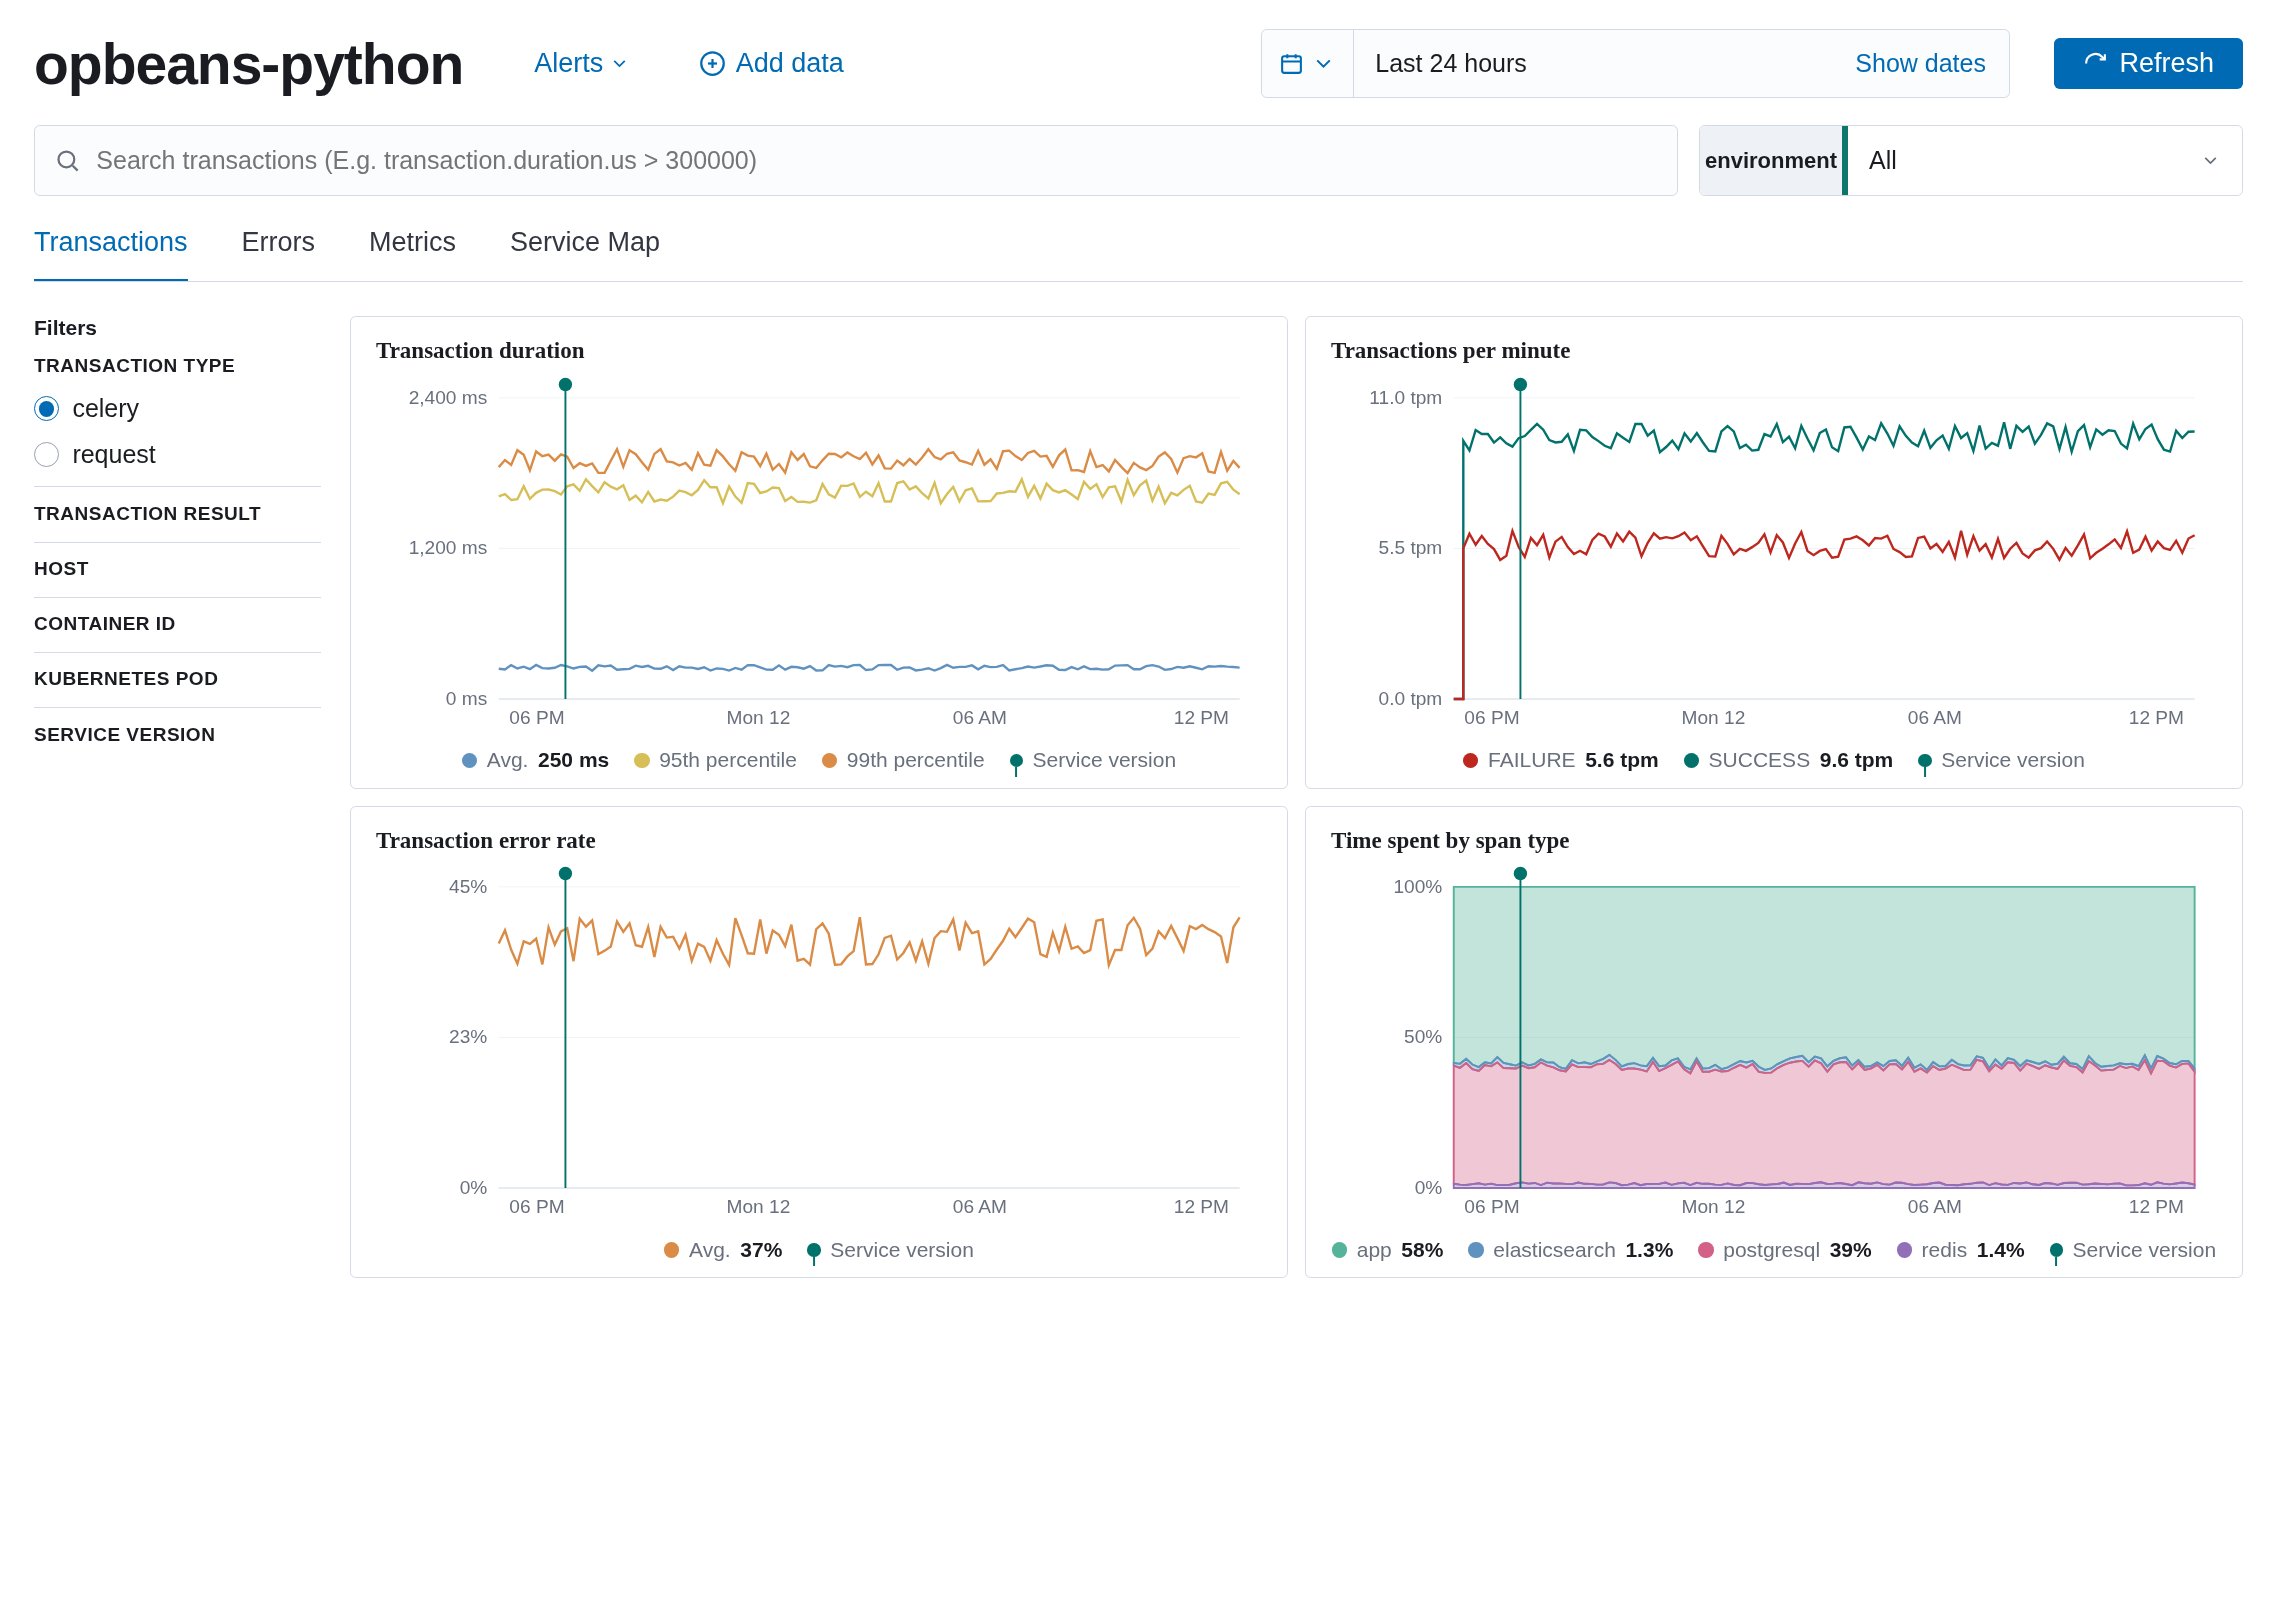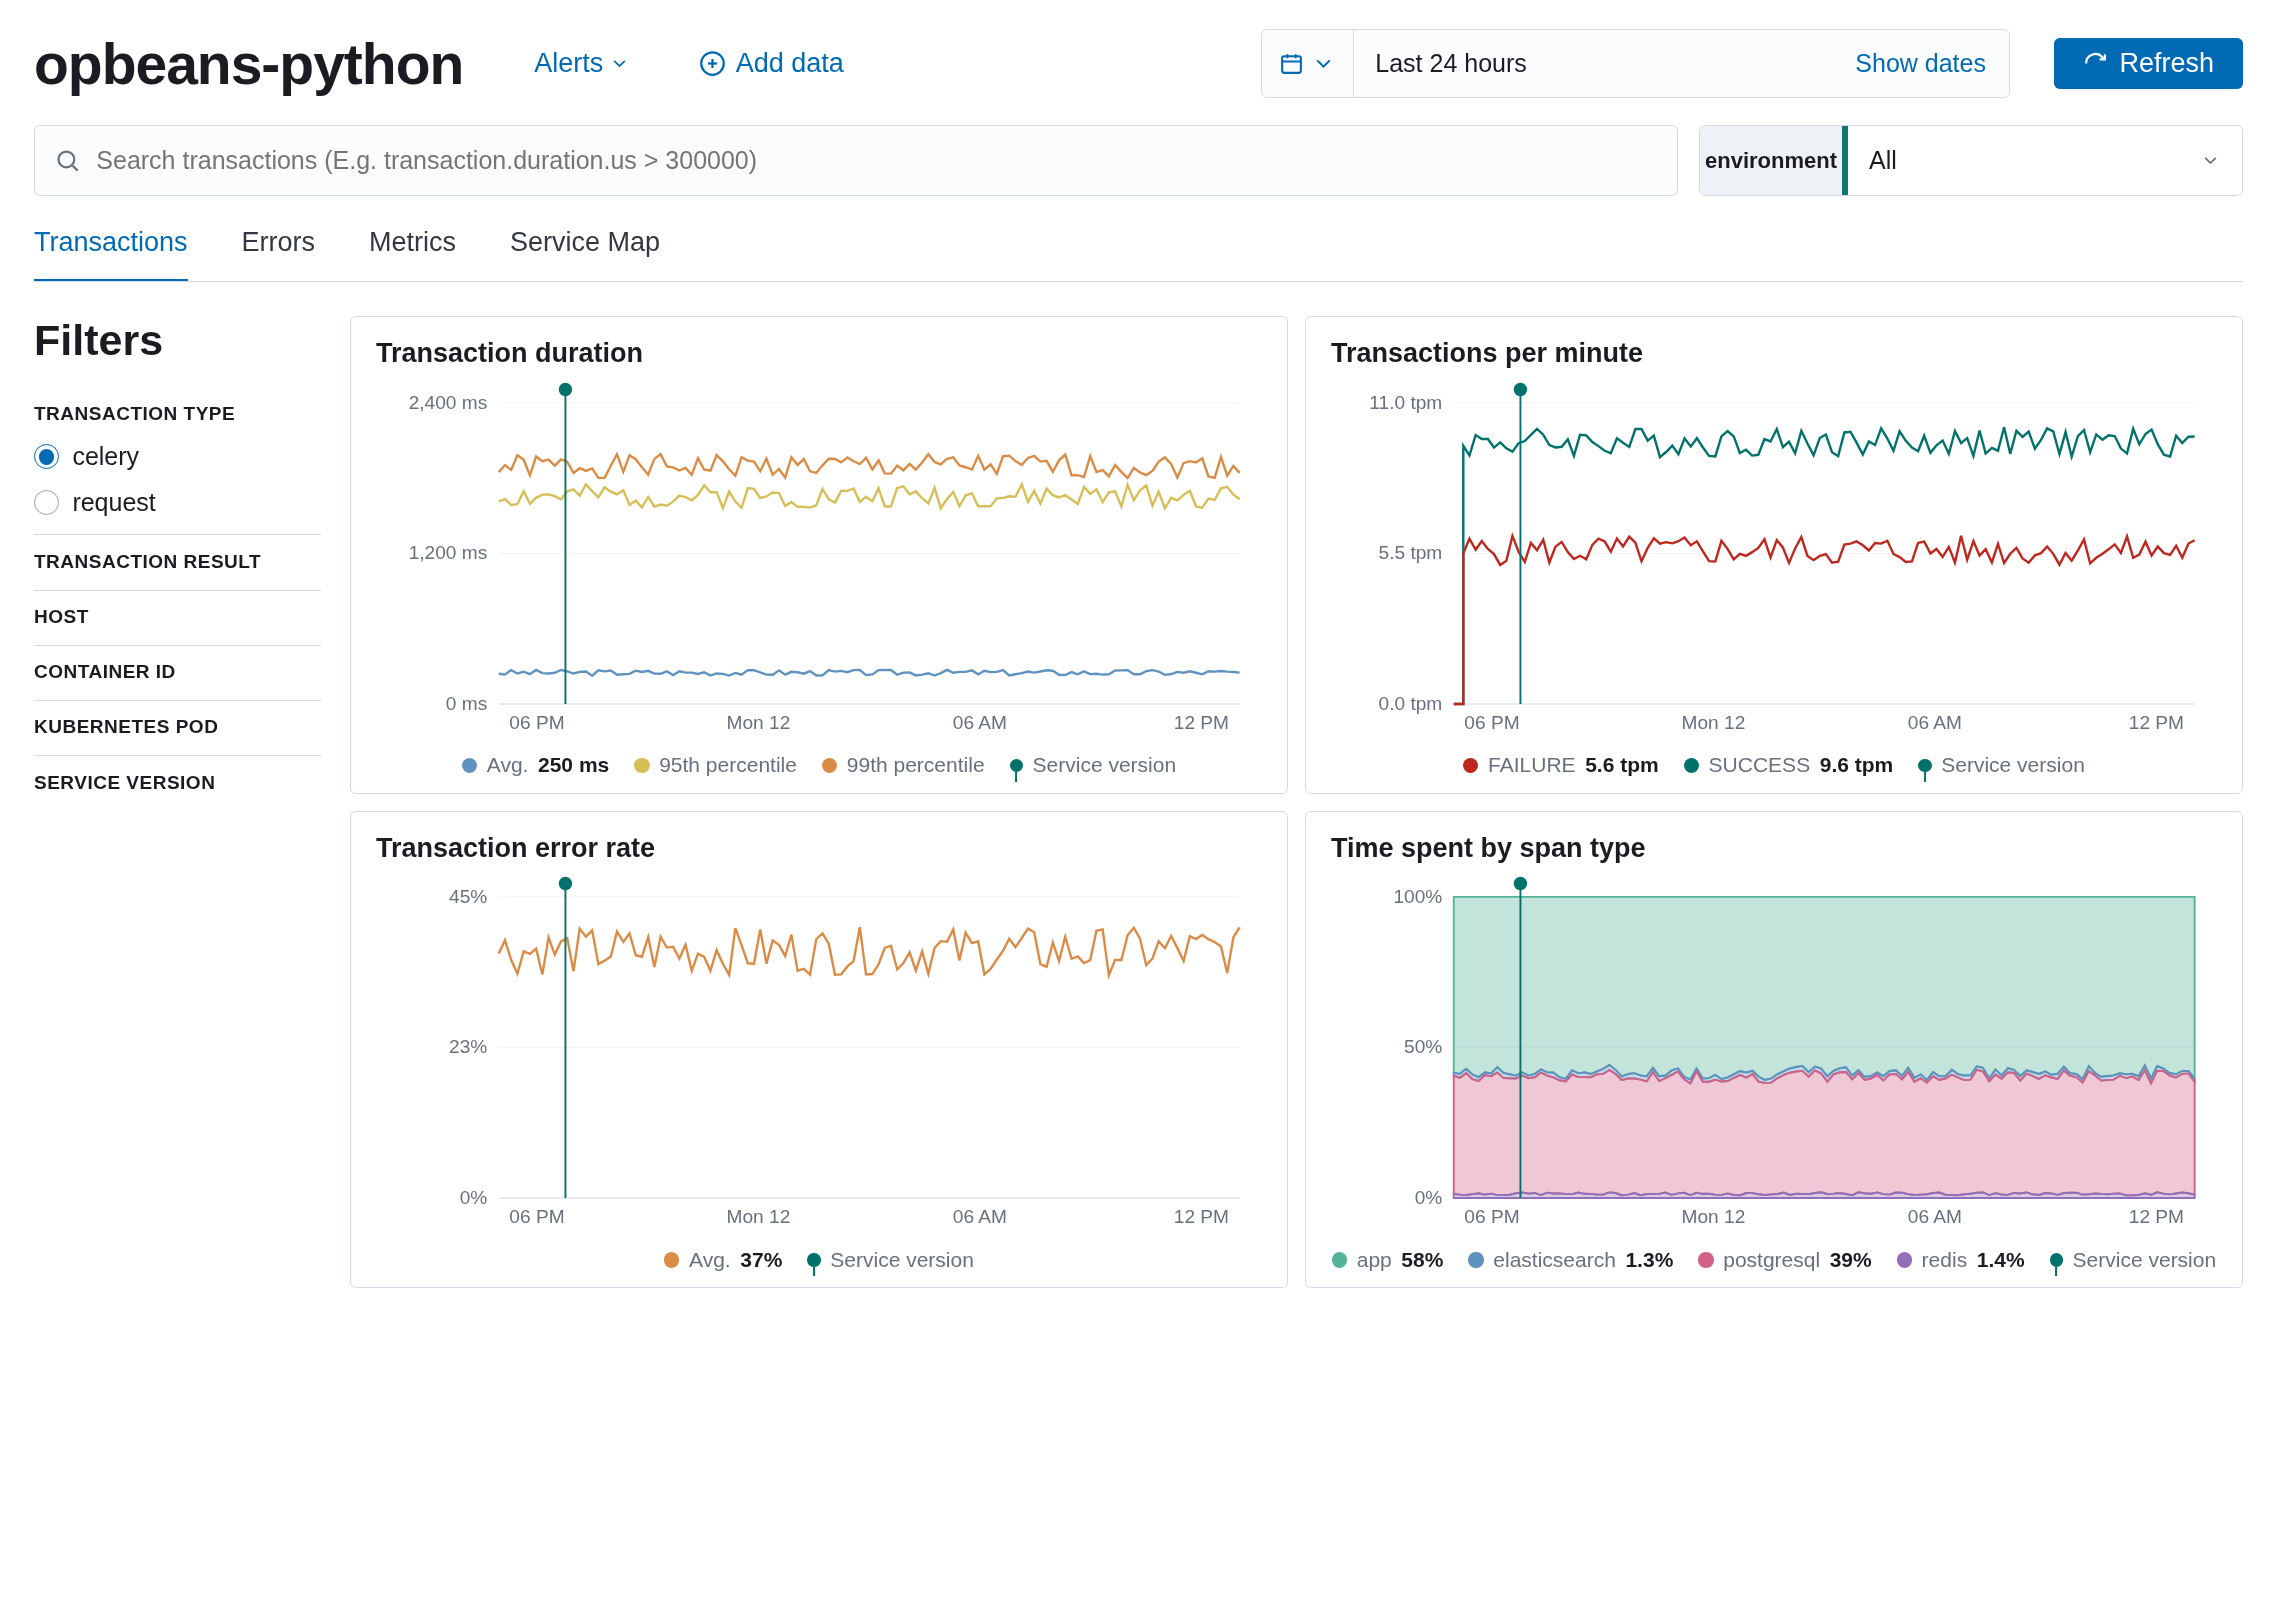--- a/index.html
+++ b/index.html
@@ -38,32 +38,32 @@
   .env-select svg { width: 21px; height: 21px; }
 
   
   .tabs { display: flex; gap: 54px; border-bottom: 1px solid #d3dae6; margin-bottom: 34px; }
   .tab { padding: 0 0 21px 0; font-size: 27px; cursor: pointer; color: #343741; }
   .tab.active { color: #006bb4; border-bottom: 2.9px solid #006bb4; font-weight: 500; }
 
   
   .main { display: flex; gap: 29px; }
   .filters { width: 287px; }
-  .filters h2 { font-size: 43px; font-weight: 700; margin-bottom: 23px; }
+  .filters h2 { font-size: 21px; font-weight: 700; }
   .filter-section { border-bottom: 1px solid #d3dae6; padding: 15.3px 0 17px 0; }
   .filter-heading { font-size: 19px; font-weight: 700; letter-spacing: 0.5px; text-transform: uppercase; cursor: pointer; }
   .radio-list { margin-top: 17px; display: flex; flex-direction: column; gap: 17px; }
   .radio-item { display: flex; align-items: center; gap: 13.4px; font-size: 25px; cursor: pointer; }
   .radio { width: 25px; height: 25px; border-radius: 50%; border: 1.9px solid #98a2b3; display: inline-block; position: relative; }
   .radio.checked { border-color: #006bb4; }
   .radio.checked::after { content: ""; position: absolute; inset: 3.8px; background: #006bb4; border-radius: 50%; }
 
   .charts { flex: 1; display: grid; grid-template-columns: 1fr 1fr; gap: 17px; }
   .chart-panel { border: 1px solid #d3dae6; border-radius: 5.7px; padding: 21px 25px 15.3px 25px; }
-  .chart-title { font-size: 27px; font-weight: 700; margin-bottom: 9.6px; }
+  .chart-title { font-size: 23px; font-weight: 700; margin-bottom: 9.6px; font-family: Liberation Serif, serif; }
   .chart-body { height: 369px; position: relative; }
   .chart-body svg { width: 100%; height: 100%; }
   .legend { display: flex; flex-wrap: wrap; gap: 9.6px 25px; justify-content: center; font-size: 21px; color: #69707d; margin-top: 5.7px; }
   .legend-item { display: inline-flex; align-items: center; gap: 9.6px; }
   .dot { width: 15.3px; height: 15.3px; border-radius: 50%; display: inline-block; }
   .pin { width: 13.4px; height: 13.4px; border-radius: 50%; display: inline-block; position: relative; }
   .pin::after { content: ""; position: absolute; left: 50%; top: 100%; transform: translateX(-50%); width: 1.9px; height: 9.6px; background: currentColor; }
   .legend-item b { color: #1a1c21; font-weight: 600; }
 
   .axis-text { font-size: 20px; fill: #69707d; }

